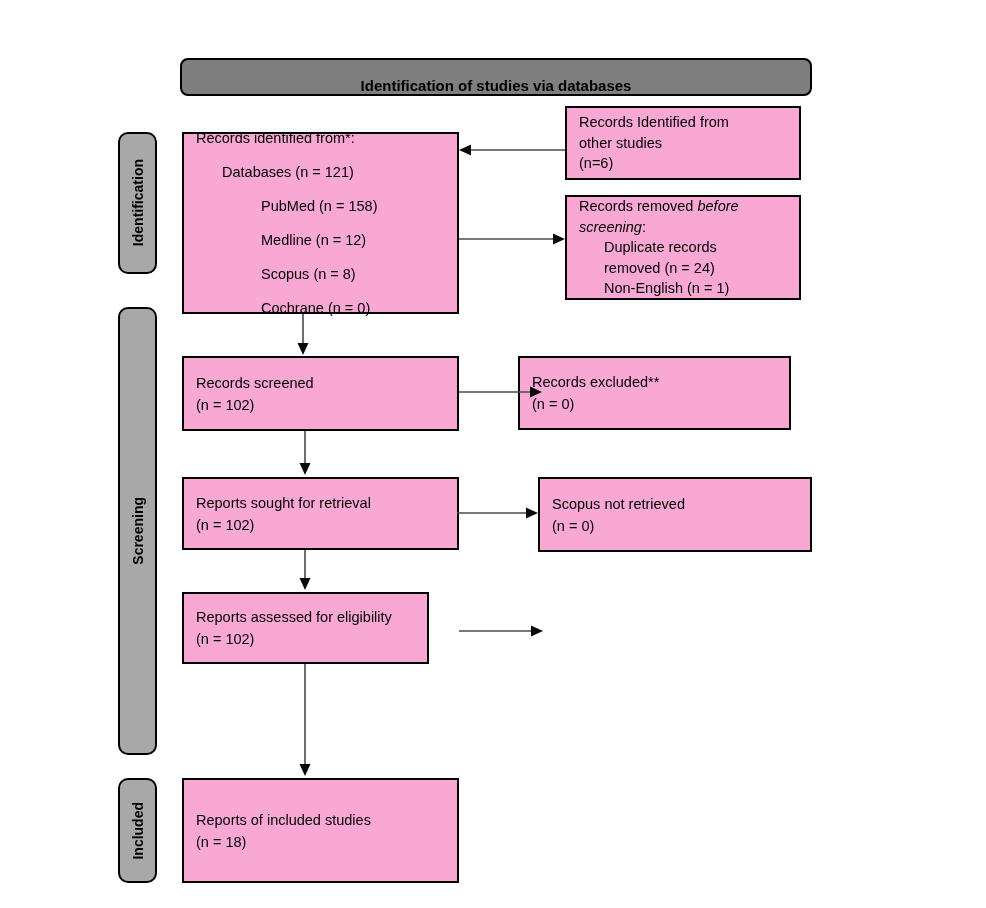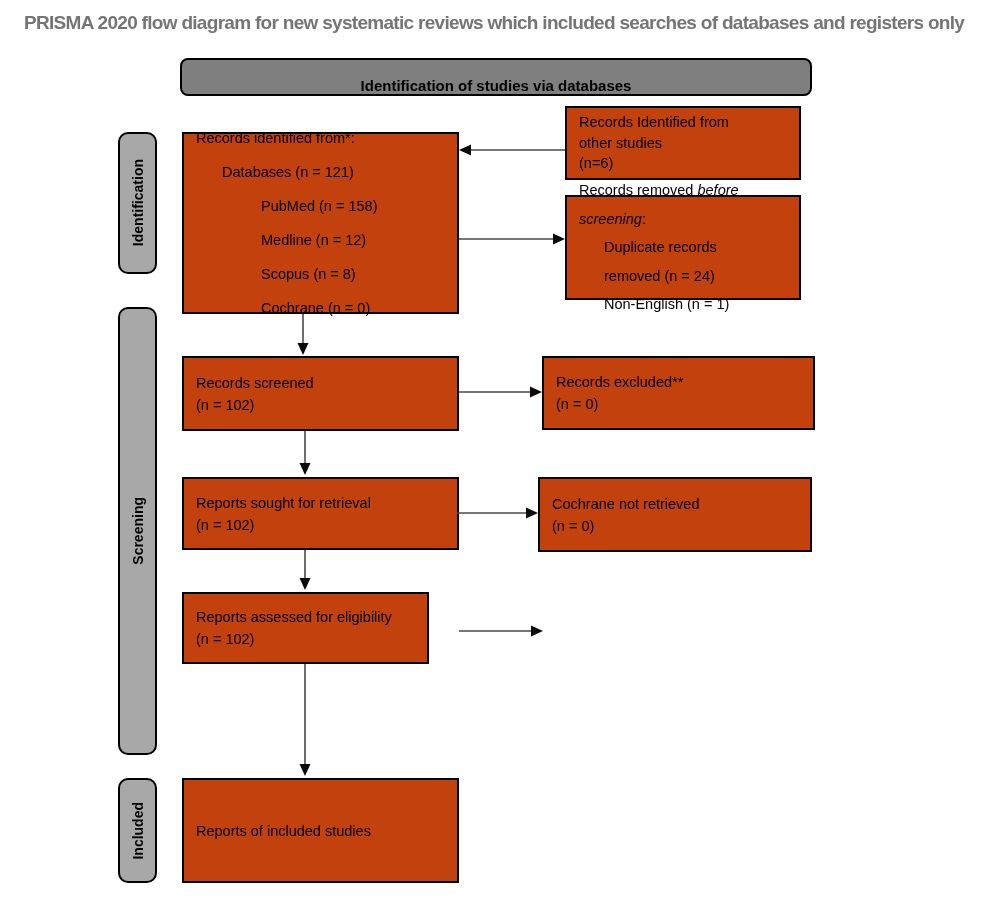--- a/index.html
+++ b/index.html
@@ -29,41 +29,40 @@
     display:flex;align-items:center;justify-content:center;
   }
   .stage-label span{
     writing-mode:vertical-rl;
     transform:rotate(180deg);
     font-size:14px;font-weight:bold;color:#000;
     white-space:nowrap;
   }
   .flow-box{
     position:absolute;box-sizing:border-box;
-    background:#c2410c;border:2px solid #000;
+    background:#f9a8d4;border:2px solid #000;
     display:flex;flex-direction:column;justify-content:center;
     padding-left:12px;padding-right:8px;
     font-size:14.5px;color:#000;line-height:22px;
   }
   .flow-box .ln{white-space:nowrap;}
   .indent-1{margin-left:26px;}
   .indent-2{margin-left:65px;}
   .indent-r{margin-left:25px;}
   .tight{line-height:20.5px;}
   .arrows{position:absolute;left:0;top:0;width:986px;height:908px;pointer-events:none;}
   .arrows line{stroke:#4a4a4a;stroke-width:1.6;}
   .arrows polygon{fill:#0a0a0a;}
   em{font-style:italic;}
 </style>
 </head>
 <body>
 
 <div class="canvas">
 
-  <div class="page-title">PRISMA 2020 flow diagram for new systematic reviews which included searches of databases and registers only</div>
 
   <div class="header-bar">
     <span>Identification of studies via databases</span>
   </div>
 
   <div class="stage-label" style="top:132px;height:142px;">
     <span>Identification</span>
   </div>
   <div class="stage-label" style="top:307px;height:448px;">
     <span>Screening</span>
@@ -91,43 +90,44 @@
     <div class="ln">(n = 102)</div>
   </div>
 
   <div class="flow-box" style="left:182px;top:592px;width:247px;height:72px;">
     <div class="ln">Reports assessed for eligibility</div>
     <div class="ln">(n = 102)</div>
   </div>
 
   <div class="flow-box" style="left:182px;top:778px;width:277px;height:105px;">
     <div class="ln">Reports of included studies</div>
+    <div class="ln">(n = 18)</div>
   </div>
 
   <div class="flow-box tight" style="left:565px;top:106px;width:236px;height:74px;">
     <div class="ln">Records Identified from</div>
     <div class="ln">other studies</div>
     <div class="ln">(n=6)</div>
   </div>
 
-  <div class="flow-box tight" style="left:565px;top:195px;width:236px;height:105px;gap:8px;">
+  <div class="flow-box tight" style="left:565px;top:195px;width:236px;height:105px;">
     <div class="ln"><span>Records removed </span><em>before</em></div>
     <div class="ln"><em>screening</em><span>:</span></div>
     <div class="ln indent-r">Duplicate records</div>
     <div class="ln indent-r">removed (n = 24)</div>
     <div class="ln indent-r">Non-English (n = 1)</div>
   </div>
 
-  <div class="flow-box" style="left:542px;top:356px;width:273px;height:74px;">
+  <div class="flow-box" style="left:518px;top:356px;width:273px;height:74px;">
     <div class="ln">Records excluded**</div>
     <div class="ln">(n = 0)</div>
   </div>
 
   <div class="flow-box" style="left:538px;top:477px;width:274px;height:75px;">
-    <div class="ln">Cochrane not retrieved</div>
+    <div class="ln">Scopus not retrieved</div>
     <div class="ln">(n = 0)</div>
   </div>
 
 
   <svg class="arrows" viewBox="0 0 986 908" xmlns="http://www.w3.org/2000/svg">
 
     <line x1="565" y1="150" x2="470" y2="150"></line>
     <polygon points="459,150 471,144.5 471,155.5"></polygon>
 
     <line x1="459" y1="239" x2="554" y2="239"></line>

